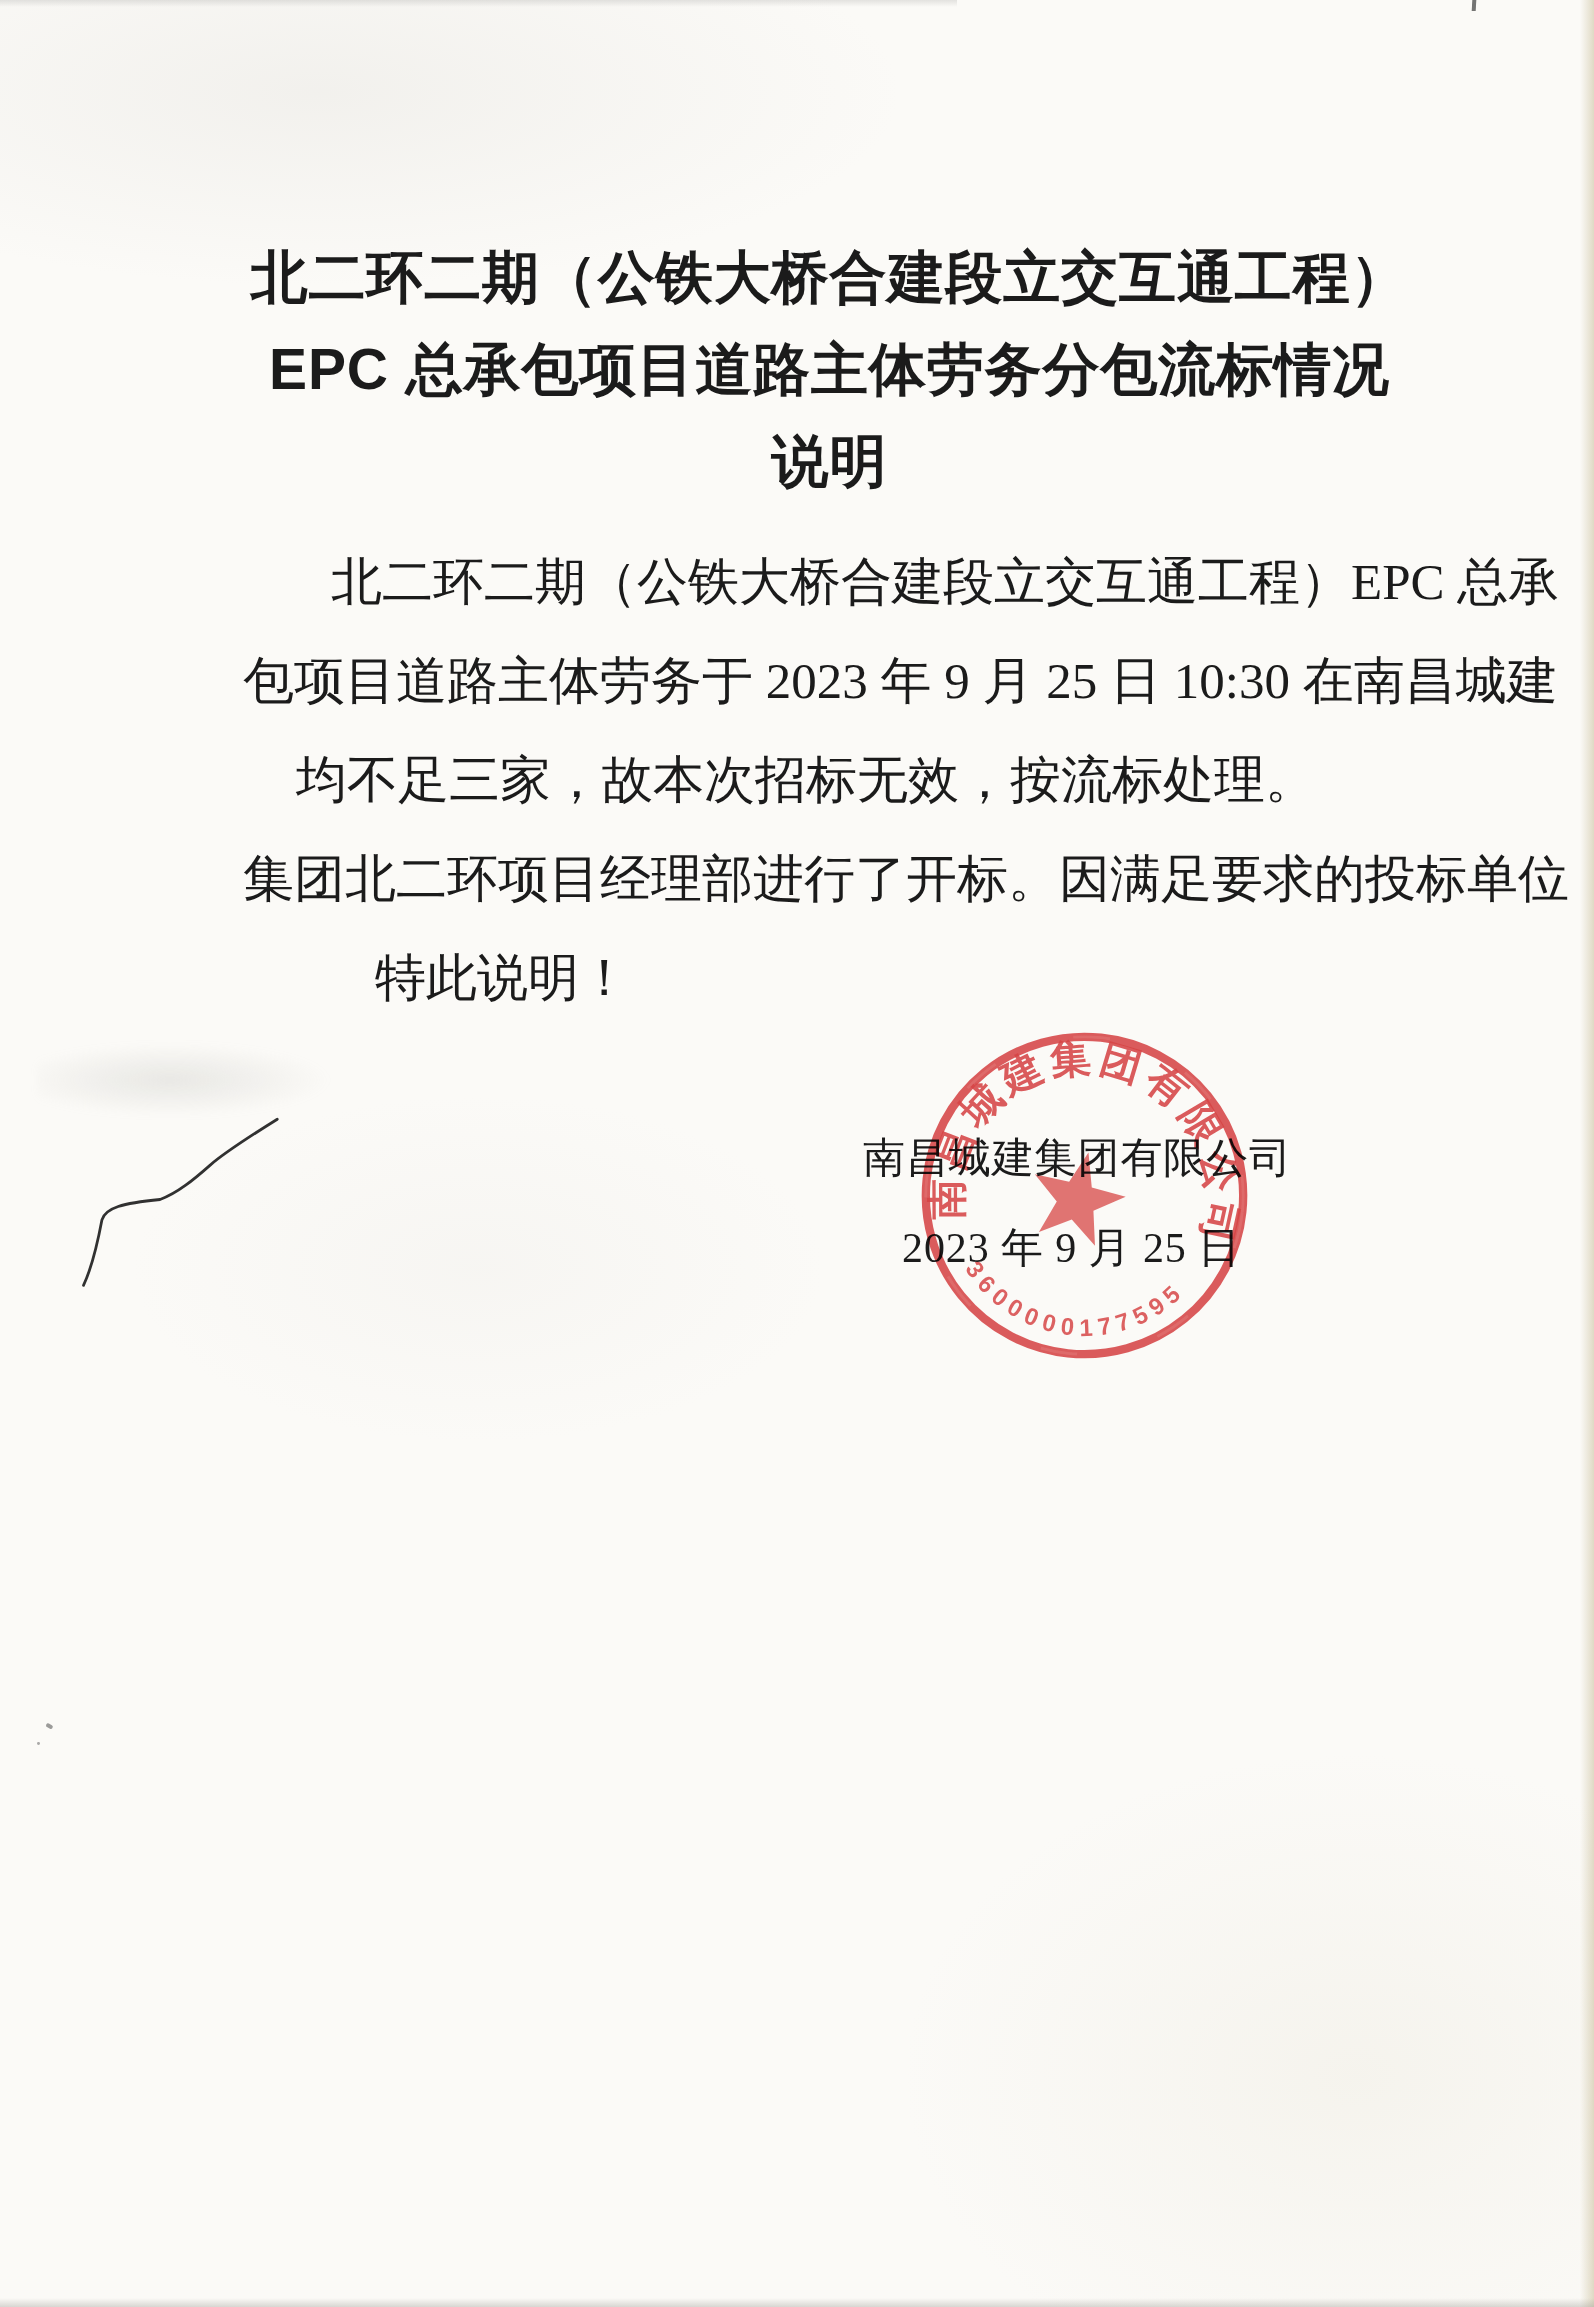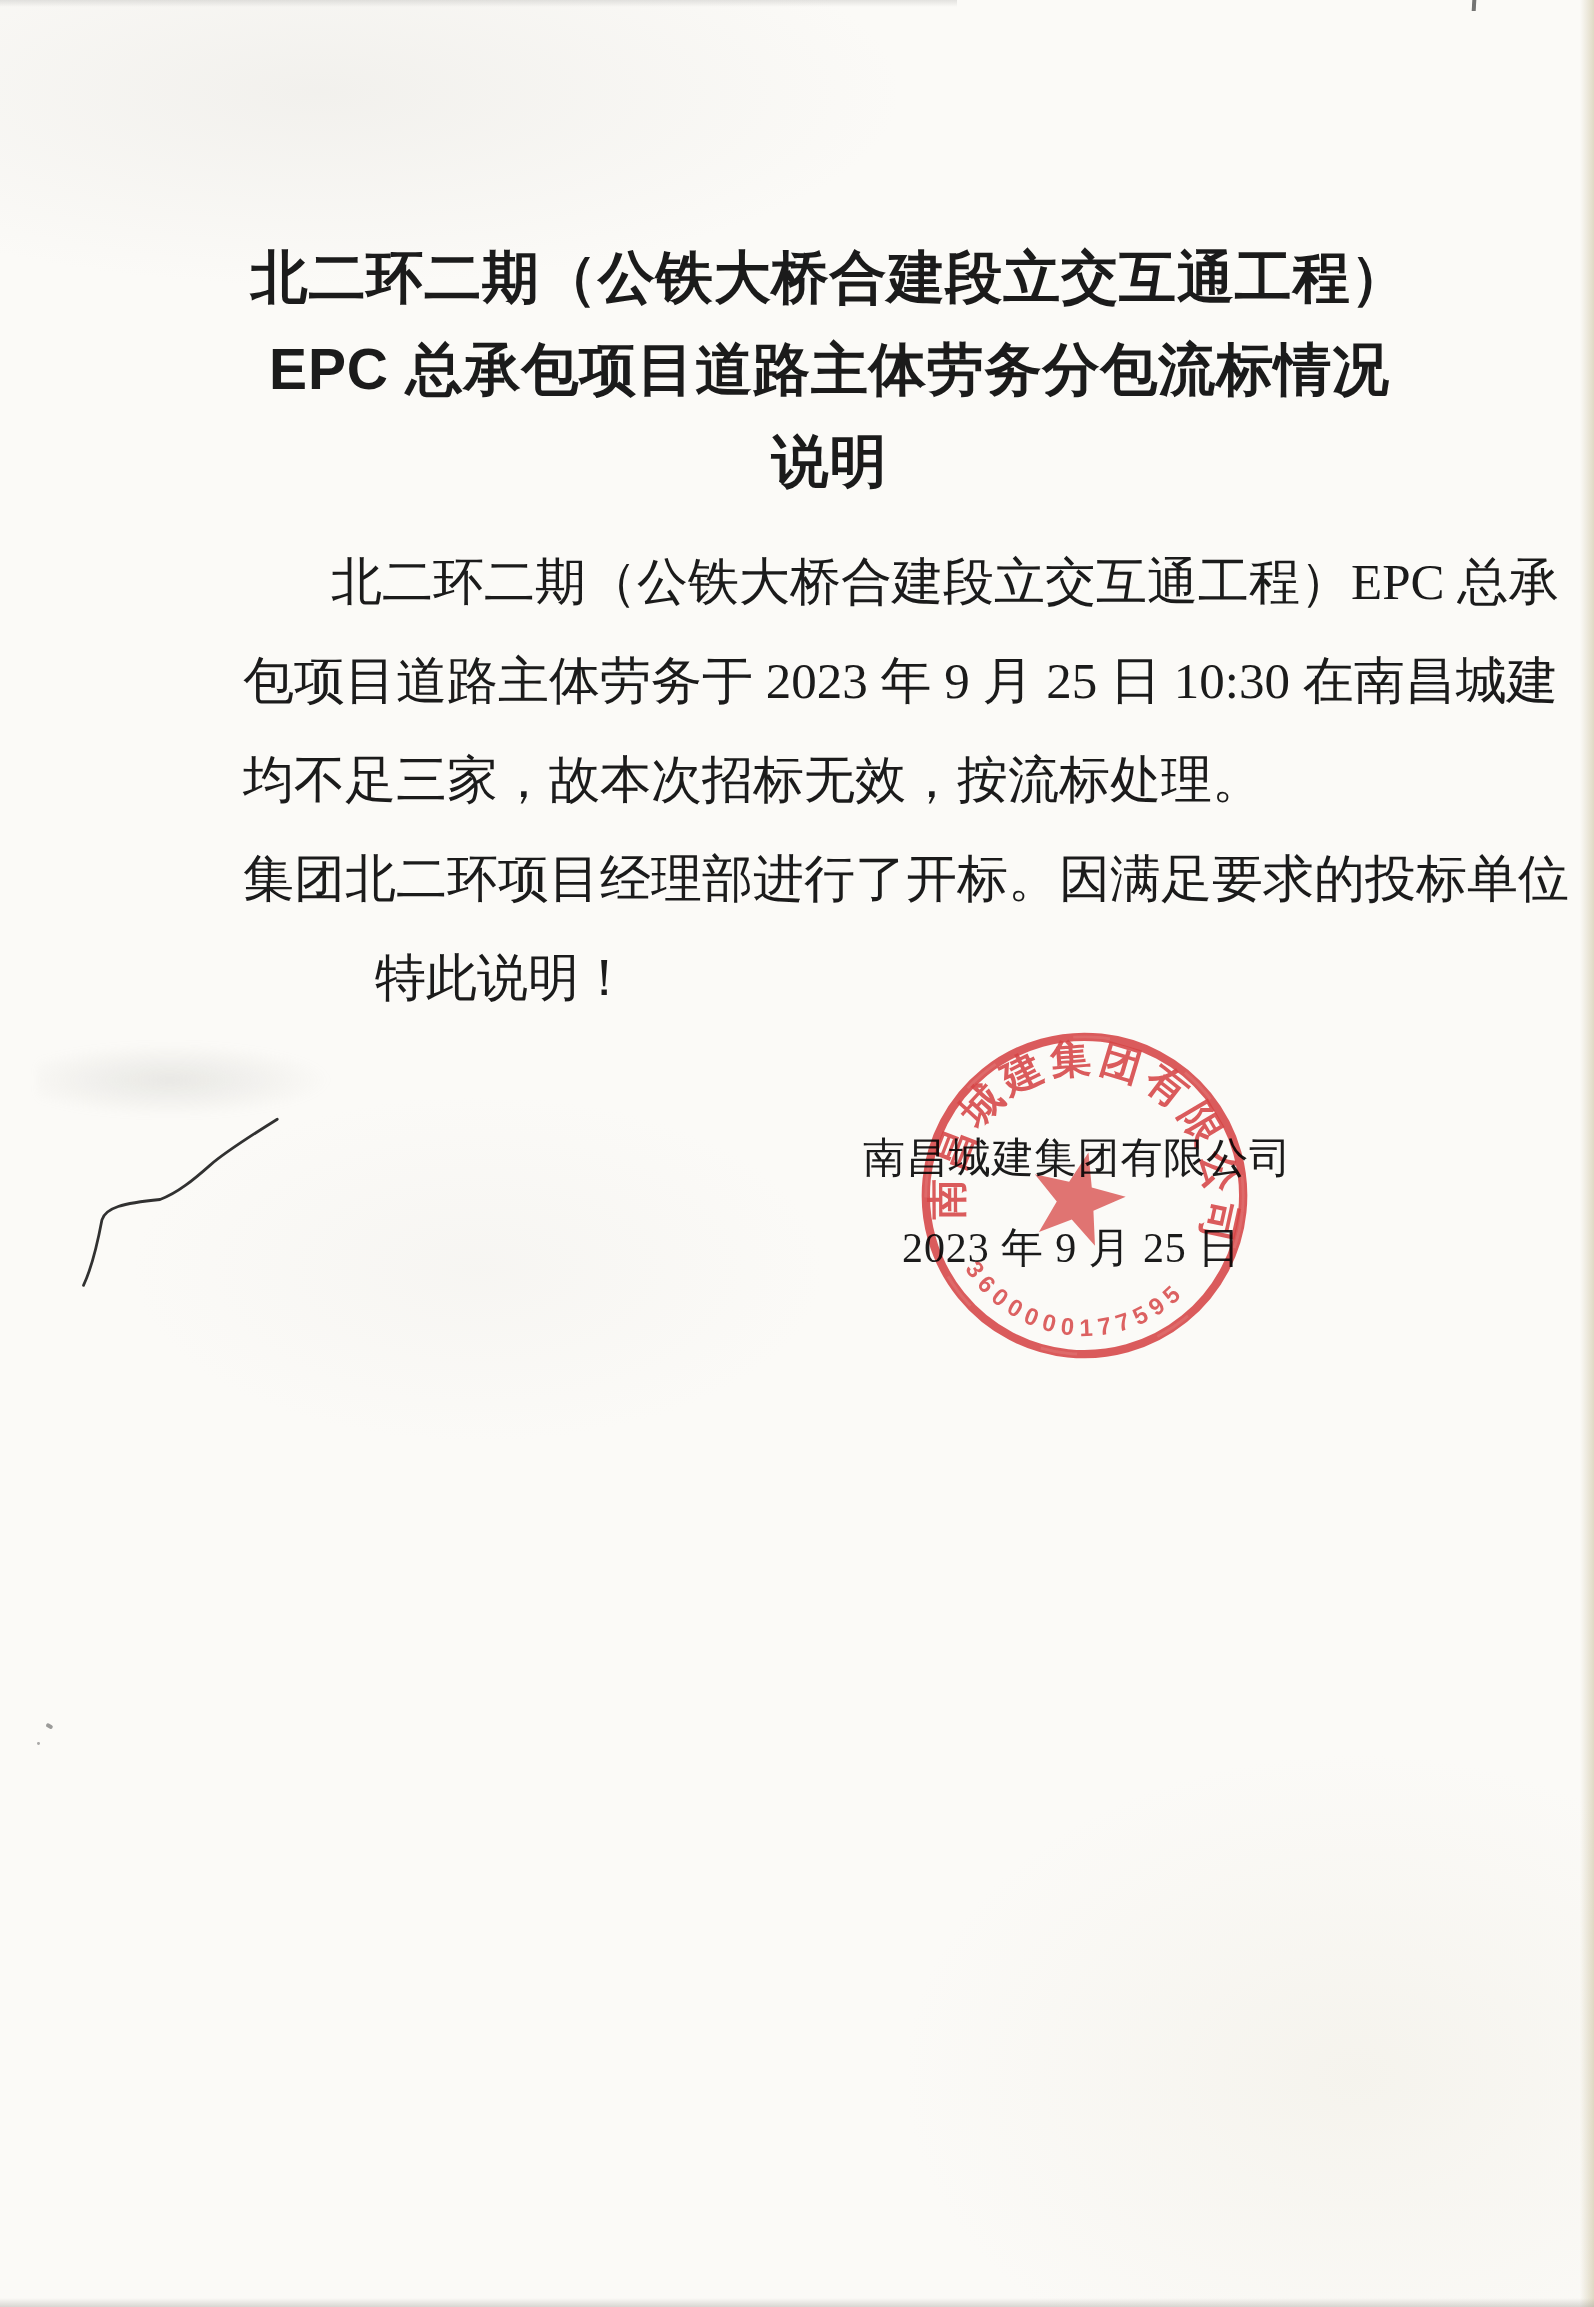--- a/index.html
+++ b/index.html
@@ -32,21 +32,21 @@
     font-size:57px;
     letter-spacing:0.9px;
     margin-left:32px;
   }
   .title-line { line-height:92px; white-space:nowrap; }
 
   .body-block {
     position:absolute; top:533px; left:243px; width:1126px;
     font-size:51px;
   }
-  .body-line { line-height:99px; white-space:nowrap; }
+  .body-line { line-height:99px; white-space:nowrap;text-align:center; }
   .body-line.indent { padding-left:88px; }
   .closing-line { line-height:99px; padding-left:132px; white-space:nowrap; }
 
   .sig-company {
     position:absolute; top:1130px; right:303px;
     font-size:42px; letter-spacing:0.9px; white-space:nowrap; z-index:2;
   }
   .sig-date {
     position:absolute; top:1220px; right:354px;
     font-size:42px; letter-spacing:0.9px; white-space:nowrap; z-index:2;text-align:center;

